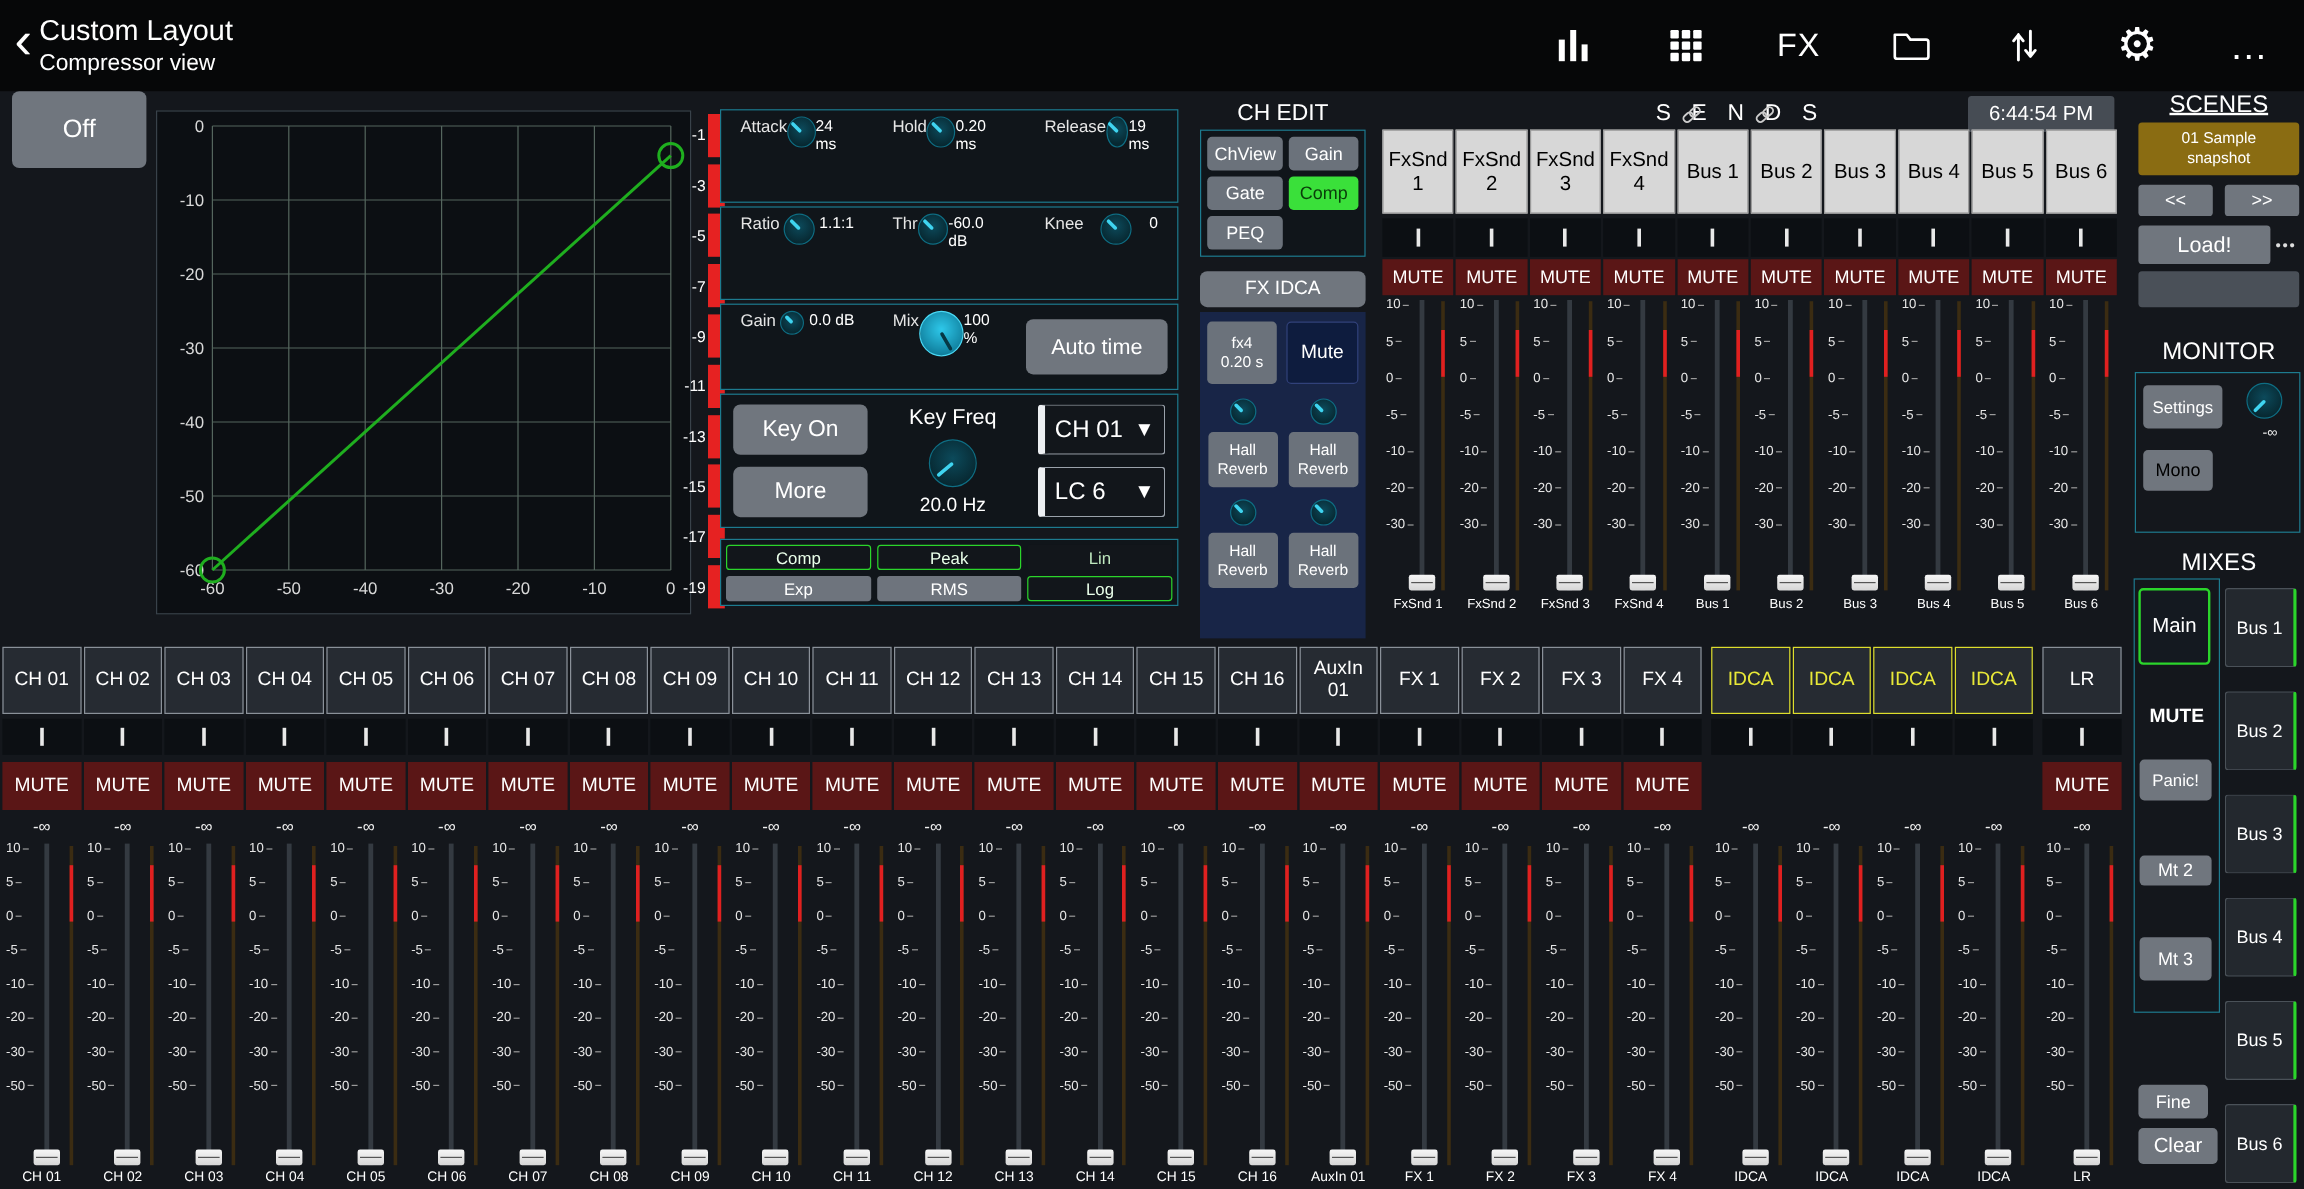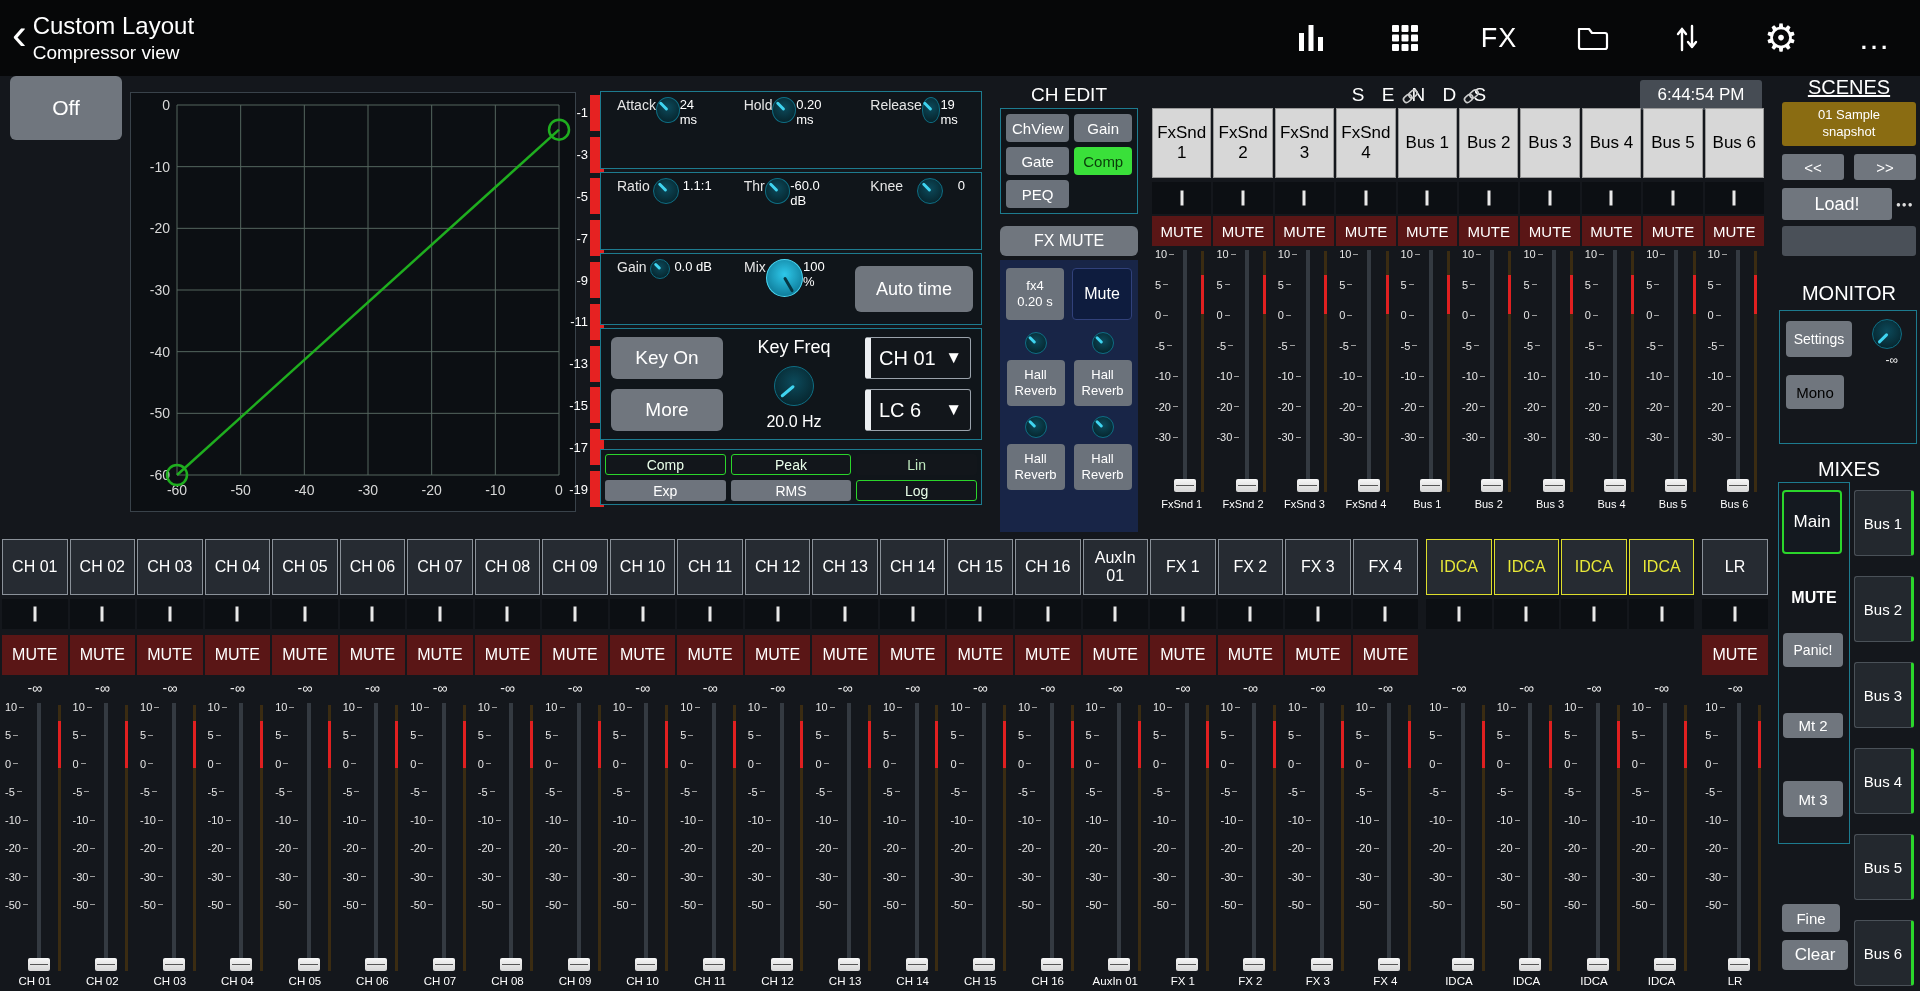--- a/index.html
+++ b/index.html
@@ -74,21 +74,21 @@
            font-family:inherit;display:flex;flex-direction:column;align-items:center;justify-content:center;line-height:1.25;}
   .fxmute-btn{width:60px;height:52px;background:#0e1c3e;border:1px solid #31417a;border-radius:4px;color:#fff;
               font-size:16px;font-family:inherit;}
   .fxslots{display:grid;grid-template-columns:1fr 1fr;gap:10px 8px;margin-top:12px;}
   .fxslot{display:flex;flex-direction:column;align-items:center;gap:6px;}
   .fxslot .knob{width:22px;height:22px;}
   .fxslot-btn{width:58px;height:46px;background:#6b727b;border:none;border-radius:4px;color:#fff;font-size:13px;
               font-family:inherit;line-height:1.2;padding:2px;}
 
   
-  .sends-title{position:absolute;left:1172px;top:84px;width:500px;text-align:center;font-size:19px;letter-spacing:6px;}
+  .sends-title{position:absolute;left:1200px;top:84px;width:500px;text-align:center;font-size:19px;letter-spacing:6px;}
   .clock{position:absolute;left:1640px;top:80px;width:122px;height:30px;background:#464c54;border-radius:3px;
          display:flex;align-items:center;justify-content:center;font-size:17px;}
   .sends-cols{position:absolute;left:1152px;top:108px;width:612px;height:416px;display:grid;
               grid-template-columns:repeat(10,1fr);gap:2px;}
   .send-col{position:relative;display:flex;flex-direction:column;}
   .send-head{height:70px;margin-bottom:4px;background:#d7d7d7;color:#000;border:1px solid #9a9a9a;box-sizing:border-box;
              display:flex;align-items:center;justify-content:center;text-align:center;font-size:17px;line-height:1.15;padding:1px;}
   .linkicon{display:none;position:absolute;top:-20px;left:4px;transform:rotate(-40deg);}
   .linkicon.is-linked{display:block;}
   .panrow{height:32px;margin-bottom:2px;background:#0c0f13;position:relative;}
@@ -410,21 +410,21 @@
 
       <button class="chbtn">Gain</button>
 
       <button class="chbtn">Gate</button>
 
       <button class="chbtn is-active">Comp</button>
 
       <button class="chbtn">PEQ</button>
     </div>
 
-  <button class="gbtn fxrack-btn">FX MUTE</button>
+  <button class="gbtn fxrack-btn">FX IDCA</button>
   <div class="fxrack-panel">
     <div class="fxrack-row">
       <button class="fx4-btn">
         <span>fx4</span>
         <span>0.20 s</span>
       </button>
       <button class="fxmute-btn">Mute</button>
     </div>
     <div class="fxslots">
 

